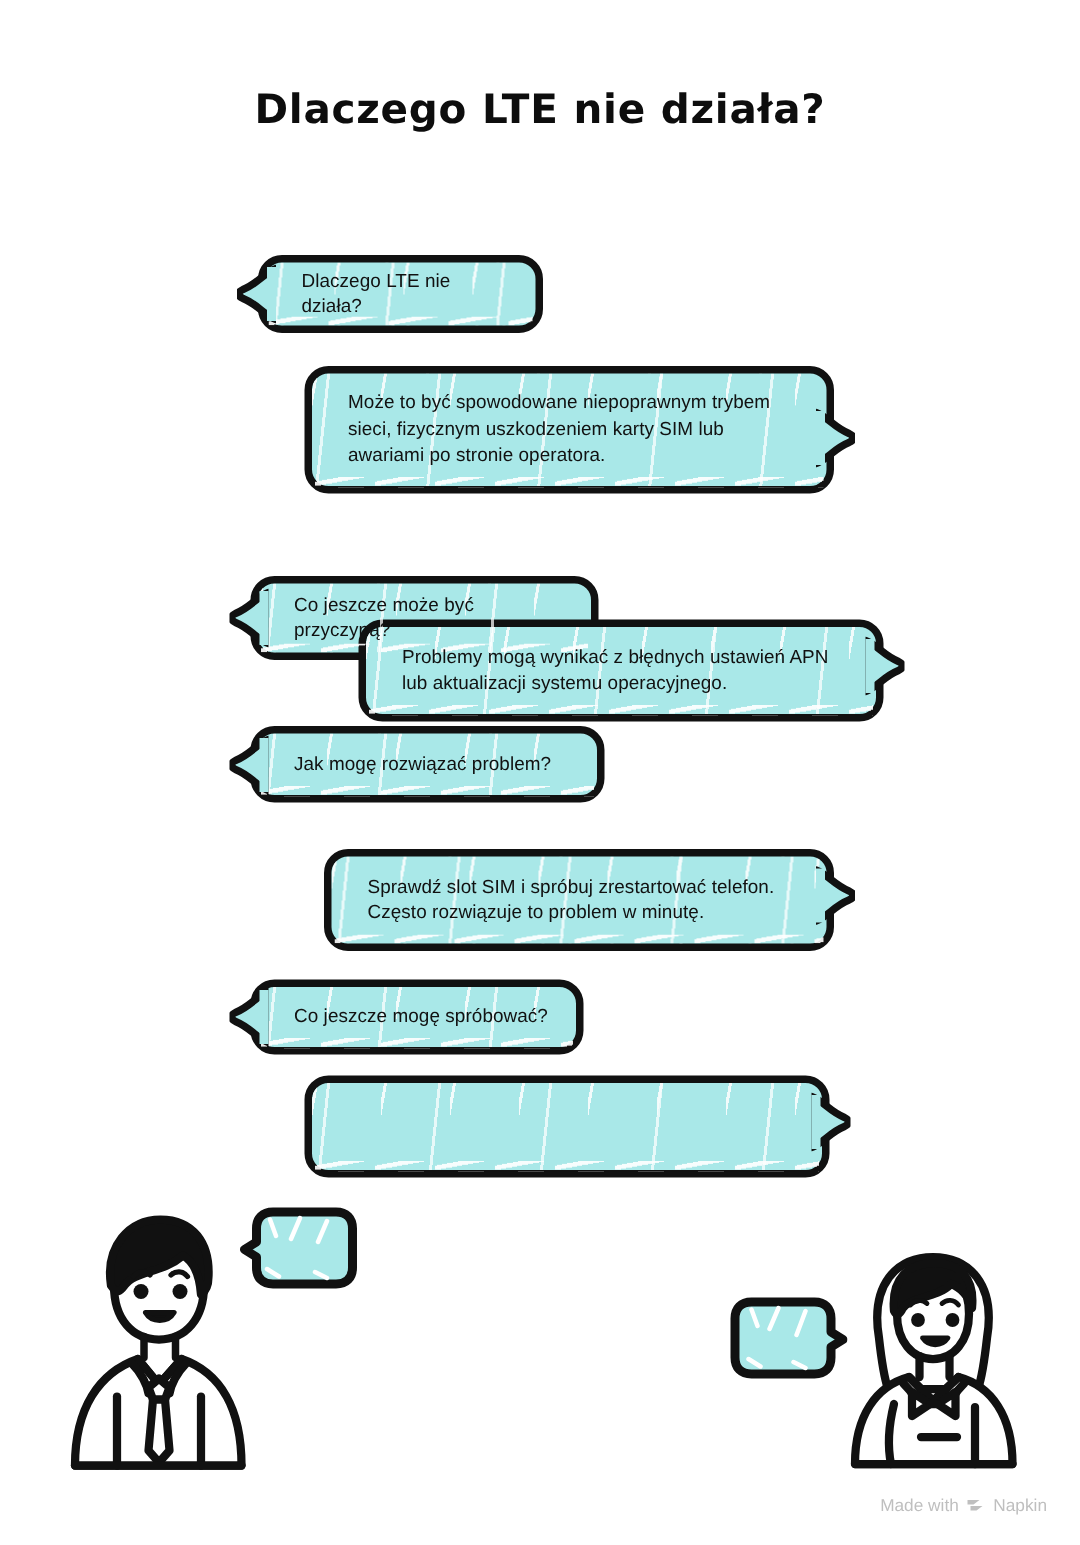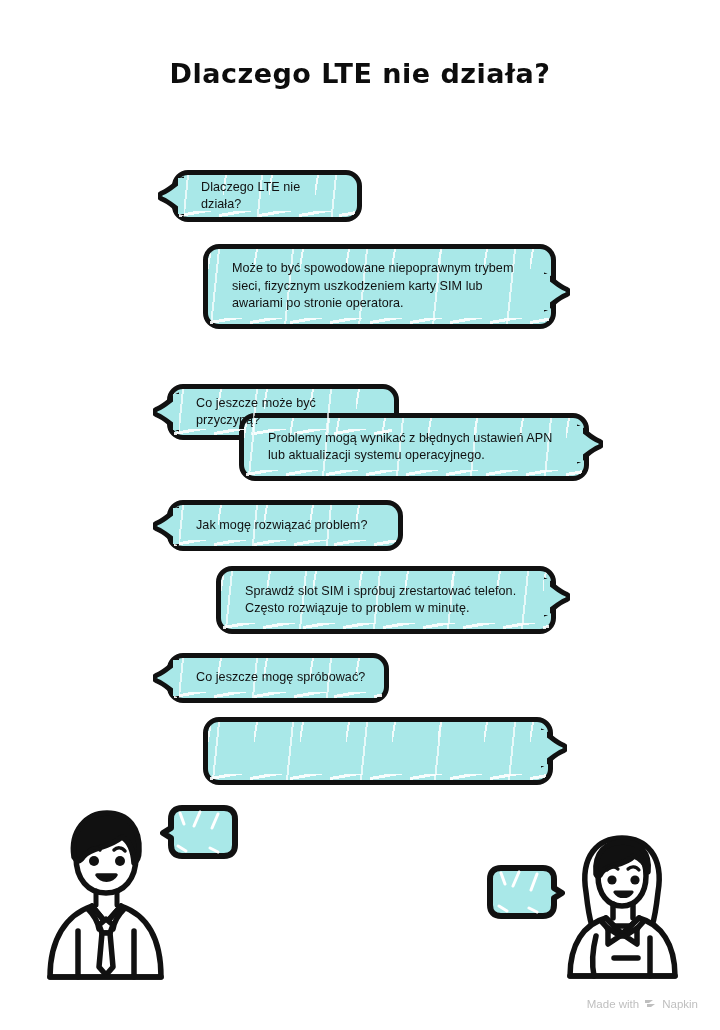--- a/index.html
+++ b/index.html
@@ -160,21 +160,21 @@
   </div>
 
   <div class="bubble" style="left:203px; top:249px; width:350px; height:68px;margin-left:36px;">
     <svg class="tail-right" viewBox="0 0 26 40">
       <path d="M0 3 C8 6 12 13 22 17 C26 19 26 21 22 23 C12 27 8 34 0 37 Z" fill="#a9e8e8" stroke="#111111" stroke-width="5" stroke-linejoin="round"></path>
       <rect x="-2" y="2" width="8" height="36" fill="#a9e8e8"></rect>
     </svg>
     <span class="txt">Problemy mogą wynikać z błędnych ustawień APN lub aktualizacji systemu operacyjnego.</span>
   </div>
 
-  <div class="bubble" style="left:167px; top:336px; width:236px; height:51px;">
+  <div class="bubble" style="left:167px; top:320px; width:236px; height:51px;">
     <svg class="tail-left" viewBox="0 0 26 40">
       <path d="M26 3 C18 6 14 13 4 17 C0 19 0 21 4 23 C14 27 18 34 26 37 Z" fill="#a9e8e8" stroke="#111111" stroke-width="5" stroke-linejoin="round"></path>
       <rect x="20" y="2" width="8" height="36" fill="#a9e8e8"></rect>
     </svg>
     <span class="txt">Jak mogę rozwiązać problem?</span>
   </div>
 
   <div class="bubble" style="left:216px; top:402px; width:340px; height:68px;">
     <svg class="tail-right" viewBox="0 0 26 40">
       <path d="M0 3 C8 6 12 13 22 17 C26 19 26 21 22 23 C12 27 8 34 0 37 Z" fill="#a9e8e8" stroke="#111111" stroke-width="5" stroke-linejoin="round"></path>

